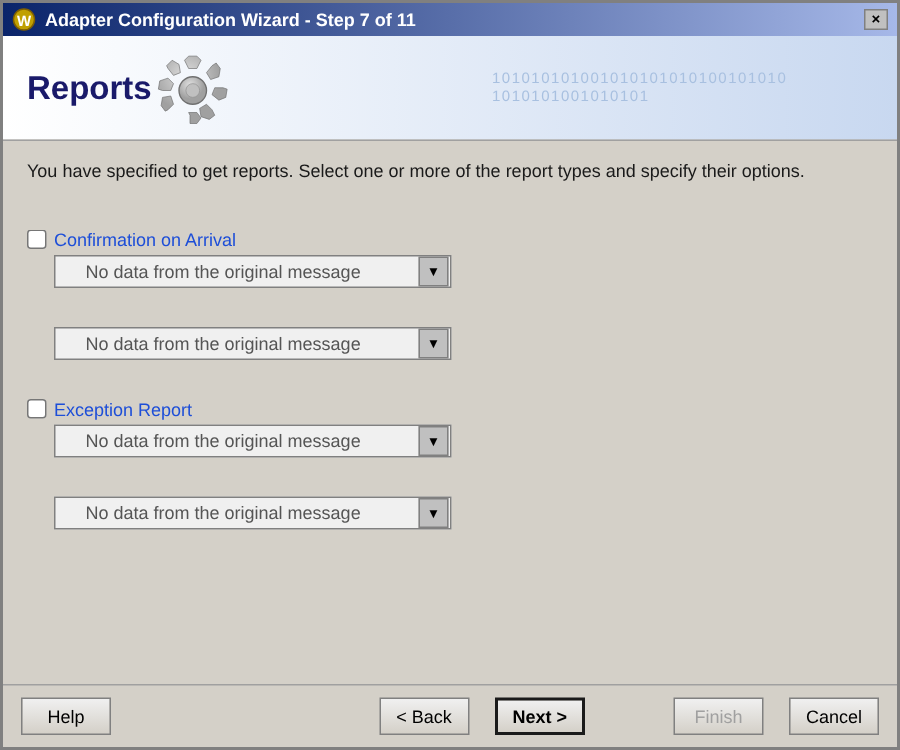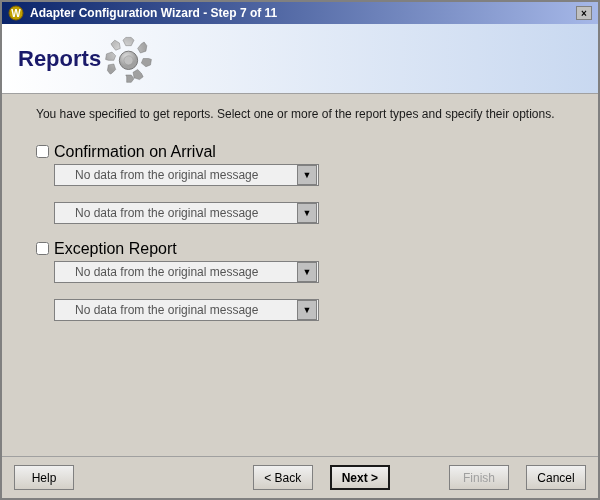--- a/index.html
+++ b/index.html
@@ -95,22 +95,21 @@
       word-break: break-all;
       line-height: 1.2;
     }
 
     .content {
       background: #d4d0c8;
       flex: 1;
       padding: 12px 16px;
       display: flex;
       flex-direction: column;
-      gap: 6px;
-      margin-left: 18px;
+      gap: 16px;
     }
 
     .description {
       font-size: 12px;
       color: #1a1a1a;
       margin-bottom: 14px;
       line-height: 1.4;
     }
 
     .report-item {
@@ -124,22 +123,22 @@
       margin-bottom: 3px;
     }
 
     .checkbox-row input[type="checkbox"] {
       width: 13px;
       height: 13px;
       cursor: pointer;
     }
 
     .checkbox-label {
-      font-size: 16px;
-      color: #000000;
+      font-size: 12px;
+      color: #1d4ed8;
     }
 
     .dropdown-row {
       margin-left: 18px;
     }
 
     .dropdown-select {
       width: 265px;
       height: 22px;
       font-size: 12px;
@@ -242,20 +241,21 @@
         <circle cx="8" cy="8" r="7" fill="#c0a000" stroke="#806000" stroke-width="1"></circle>
         <text x="8" y="12" text-anchor="middle" font-size="10" fill="white" font-weight="bold">W</text>
       </svg>
       <span class="title-text">Adapter Configuration Wizard - Step 7 of 11</span>
     </div>
     <div class="title-close">×</div>
   </div>
 
   <div class="banner">
     <span class="banner-title">Reports</span>
+    <div class="banner-bg-text">1010101010010101010101001010101010101001010101</div>
 
     <svg class="gear-svg" viewBox="0 0 60 60">
       <defs>
         <radialGradient id="gearGrad" cx="40%" cy="30%">
           <stop offset="0%" stop-color="#e0e0e0"></stop>
           <stop offset="100%" stop-color="#a0a0a0"></stop>
         </radialGradient>
       </defs>
       <g transform="translate(30,32)">
         <path d="M-6,-22 L-3,-16 L3,-16 L6,-22 L3,-25 L-3,-25 Z

